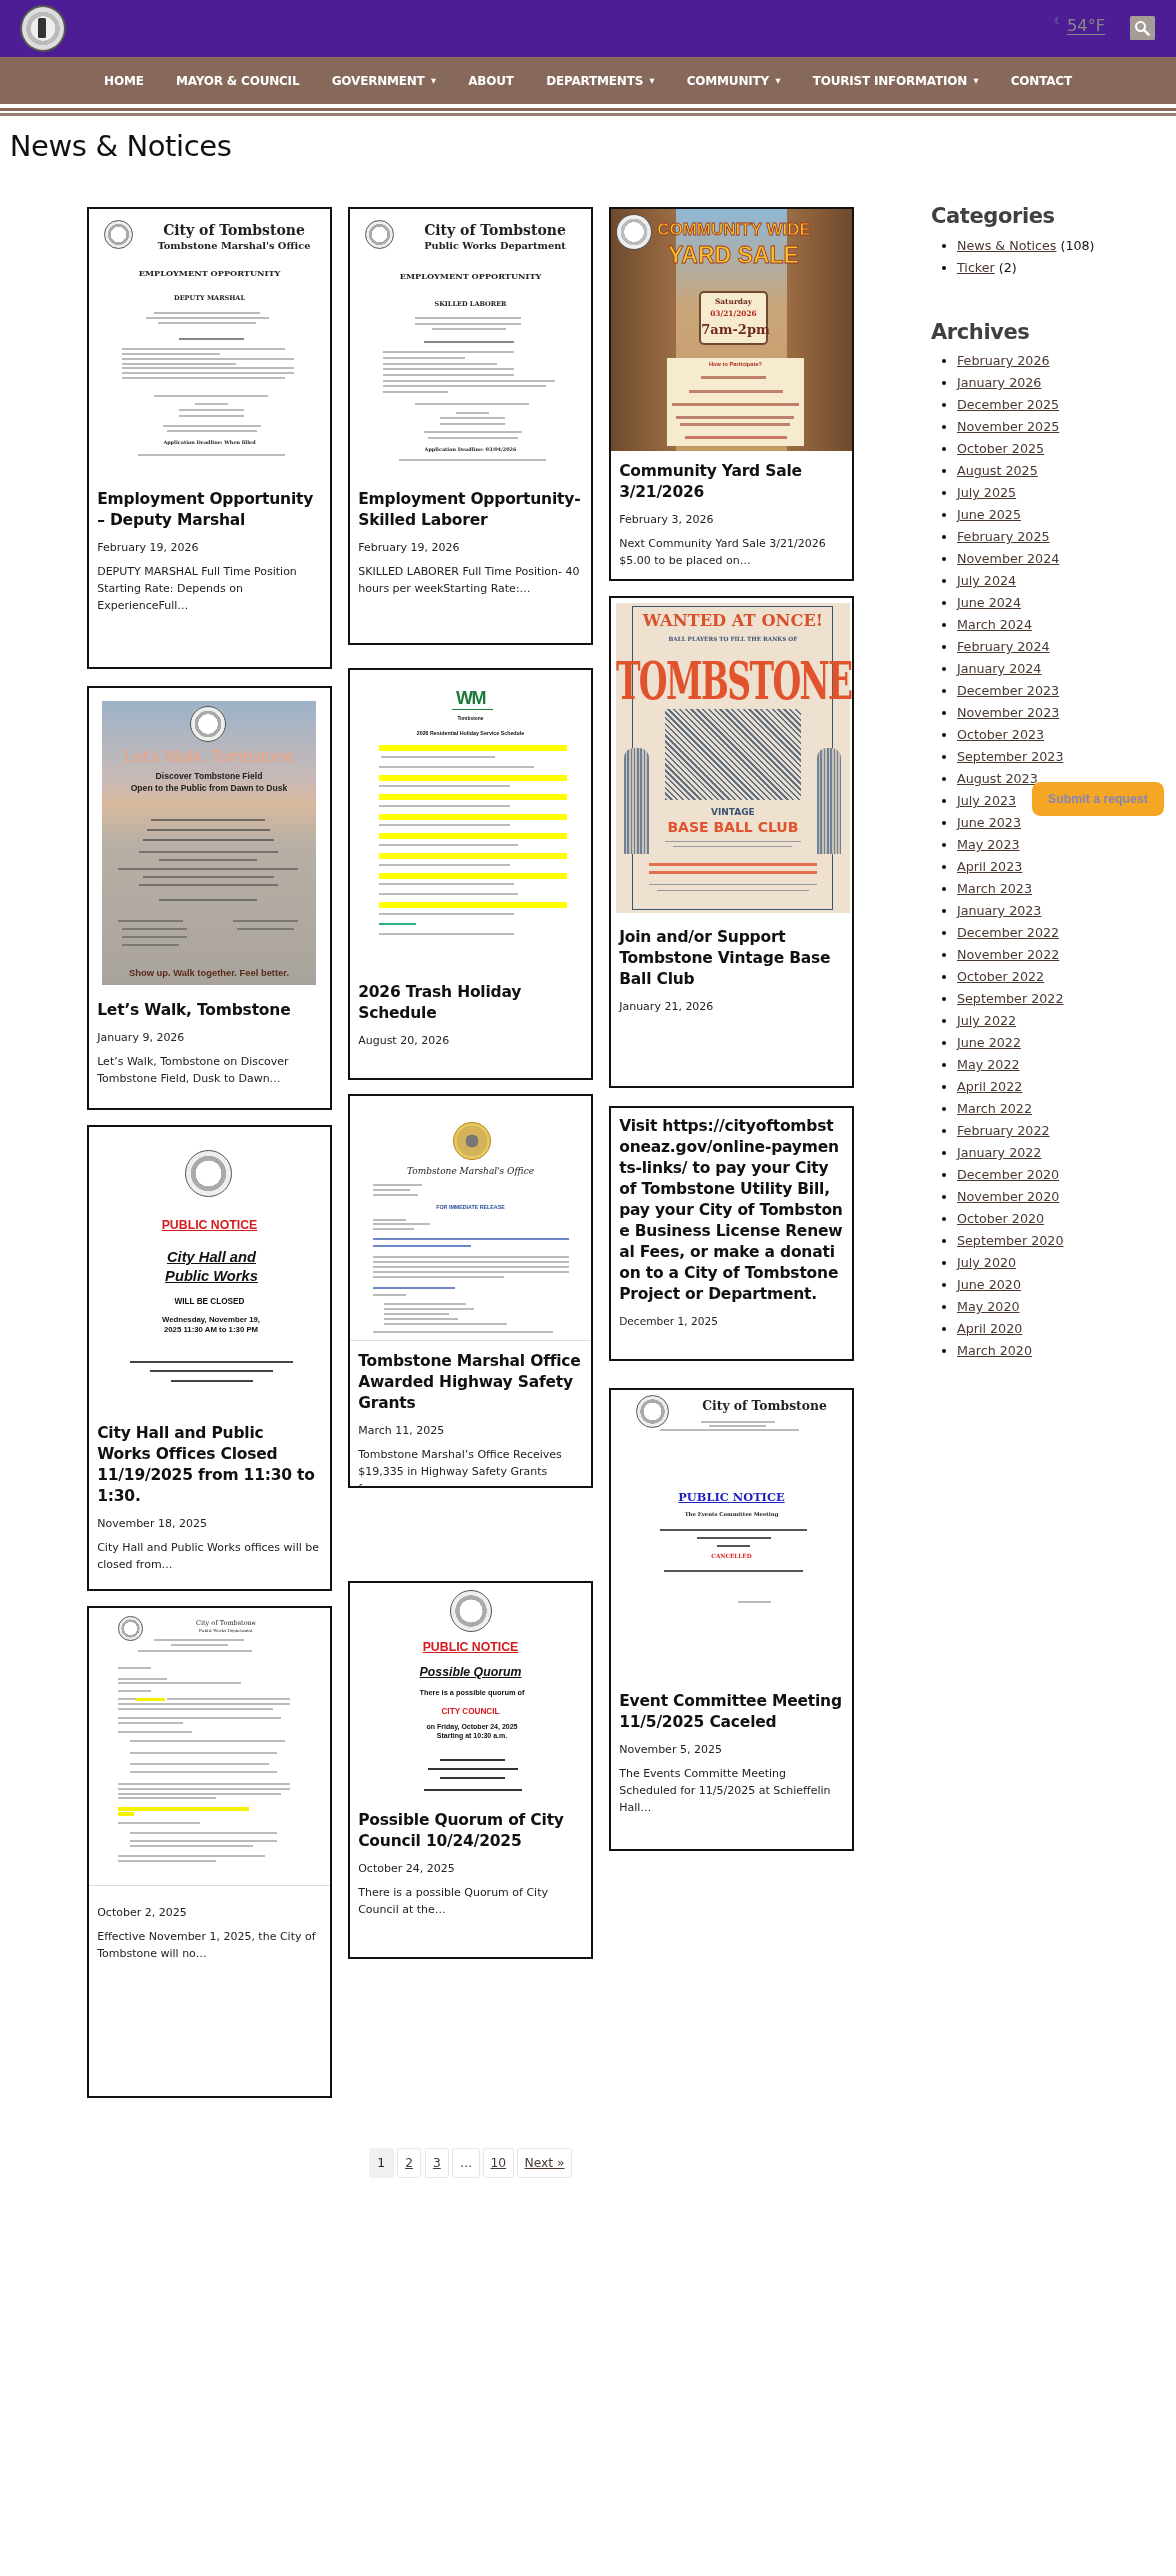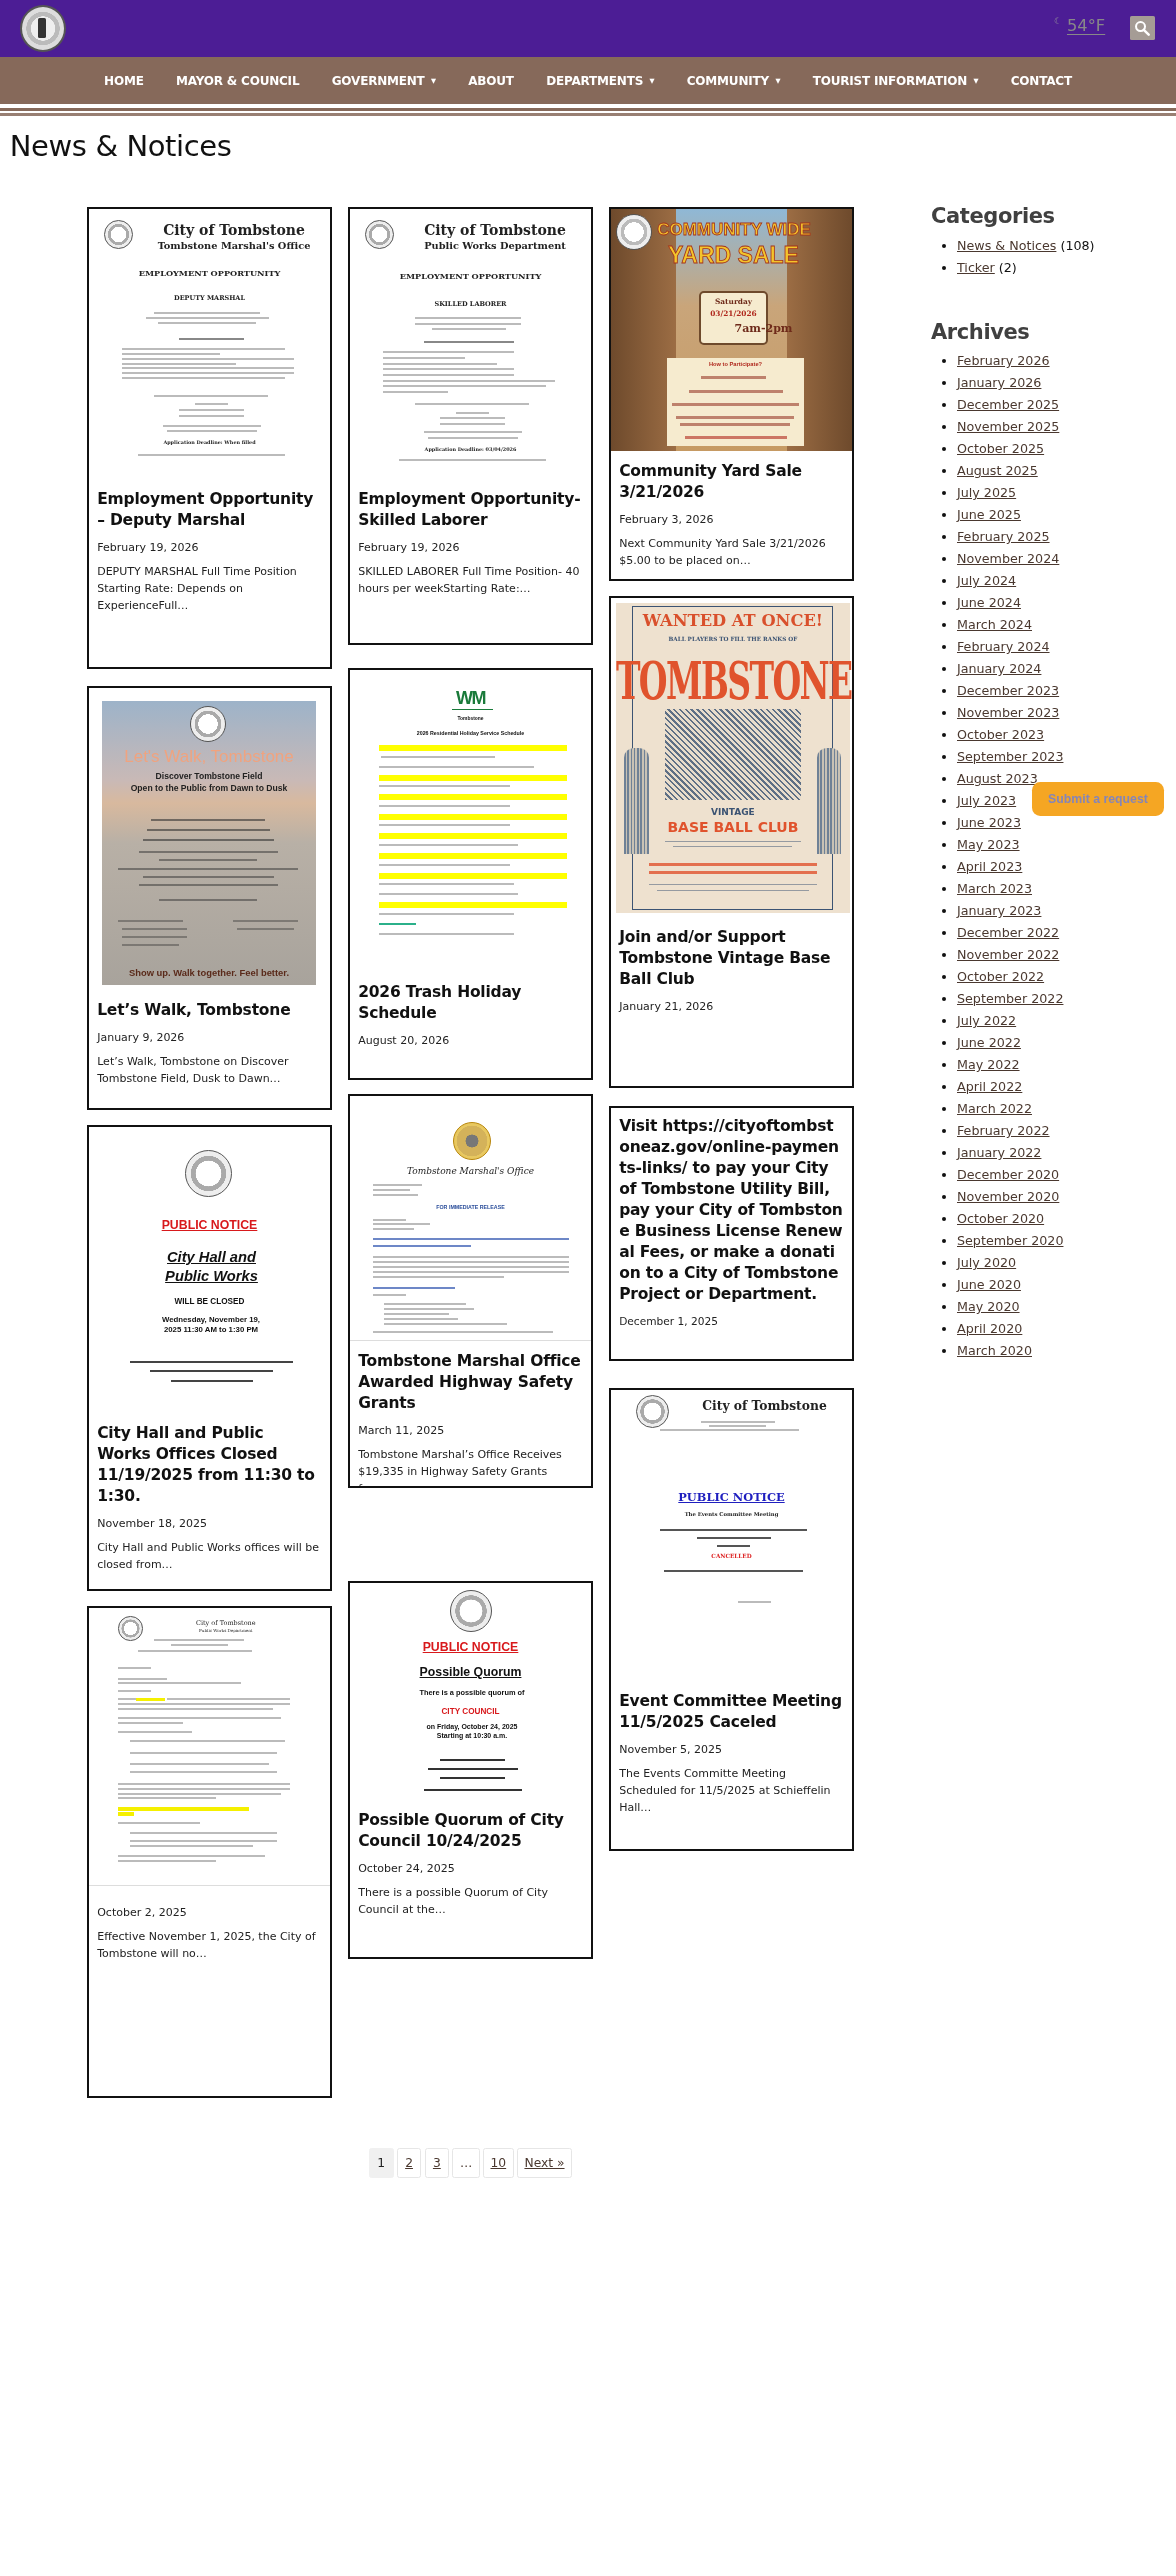--- a/index.html
+++ b/index.html
@@ -346,21 +346,21 @@
     <div class="date">March 11, 2025</div>
     <div class="excerpt">Tombstone Marshal’s Office Receives $19,335 in Highway Safety Grants from…</div>
   </div>
 </article>
 
 <article class="card" style="left:348px;top:1581px;height:378px;">
   <div class="thumb" style="height:217px;">
     <div class="doc">
       <div class="seal" style="left:100px;top:6.5px;width:42px;height:42px;"></div>
       <div class="ctr" style="top:57px;font-size:12.3px;color:#d8191c;text-decoration:underline;">PUBLIC NOTICE</div>
-      <div class="ctr" style="top:82px;font-size:12.3px;text-decoration:underline;">Possible Quorum</div>
+      <div class="ctr" style="top:82px;font-size:12.3px;font-style:italic;text-decoration:underline;">Possible Quorum</div>
       <div class="ctr" style="top:105px;left:65px;width:114px;font-size:7.4px;line-height:9px;">There is a possible quorum of</div>
       <div class="ctr" style="top:124px;font-size:8.2px;color:#d8191c;">CITY COUNCIL</div>
       <div class="ctr" style="top:139px;left:69px;width:106px;font-size:7px;line-height:9px;">on Friday, October 24, 2025 Starting at 10:30 a.m.</div>
       <div class="ln" style="left:90px;top:176px;width:65px;background:#333;"></div>
       <div class="ln" style="left:78px;top:185px;width:90px;background:#333;"></div>
       <div class="ln" style="left:90px;top:194px;width:65px;background:#333;"></div>
       <div class="ln" style="left:74px;top:206px;width:98px;background:#333;"></div>
     </div>
   </div>
   <div class="body">
@@ -373,21 +373,21 @@
 <article class="card" style="left:609px;top:207px;height:374px;">
   <div class="thumb" style="height:242px;background:linear-gradient(180deg,#8fb8d6 0%,#c9a57a 40%,#c69a63 100%);">
     <div style="position:absolute;left:0;top:0;width:65px;height:242px;background:linear-gradient(90deg,#6e4a2c,#9c6d44);"></div>
     <div style="position:absolute;right:0;top:0;width:65px;height:242px;background:linear-gradient(270deg,#6e4a2c,#9c6d44);"></div>
     <div class="seal" style="position:absolute;left:4.9px;top:4.9px;width:36px;height:36px;border-radius:50%;border:1.6px solid #555;background:radial-gradient(circle,#fff 0 40%,#bbb 41% 55%,#eee 56% 100%);"></div>
     <div style="position:absolute;left:33px;top:11.4px;width:180px;text-align:center;font-family:'Liberation Sans',sans-serif;font-weight:bold;font-size:17px;color:#f3c42b;-webkit-text-stroke:0.8px #a2311d;">COMMUNITY WIDE</div>
     <div style="position:absolute;left:49px;top:33px;width:147px;text-align:center;font-family:'Liberation Sans',sans-serif;font-weight:bold;font-size:23px;color:#f3c42b;-webkit-text-stroke:0.8px #a2311d;">YARD SALE</div>
     <div style="position:absolute;left:88px;top:82px;width:69px;height:54px;background:#f6ebcf;border:2.5px solid #6e4a2c;border-radius:4.9px;"></div>
     <div style="position:absolute;left:88px;top:88px;width:69px;text-align:center;font-family:'DejaVu Serif',serif;font-weight:bold;font-size:7.4px;color:#6e2a1a;">Saturday</div>
     <div style="position:absolute;left:88px;top:100px;width:69px;text-align:center;font-family:'DejaVu Serif',serif;font-weight:bold;font-size:7.4px;color:#b0281d;">03/21/2026</div>
-    <div style="position:absolute;left:88px;top:113px;width:73px;text-align:center;font-family:'DejaVu Serif',serif;font-weight:bold;font-size:11px;color:#6e2a1a;margin-left:28px;">7am-2pm</div>
+    <div style="position:absolute;left:88px;top:113px;width:73px;text-align:center;font-family:'DejaVu Serif',serif;font-weight:bold;font-size:13px;color:#6e2a1a;">7am-2pm</div>
     <div style="position:absolute;left:56px;top:149px;width:137px;height:88px;background:#f6ebcf;"></div>
     <div style="position:absolute;left:56px;top:152px;width:137px;text-align:center;font-family:'Liberation Sans',sans-serif;font-weight:bold;font-size:5.7px;color:#b0281d;">How to Participate?</div>
     <div class="ln" style="position:absolute;left:90px;top:167px;width:65px;height:2.5px;background:#9a3a2a;opacity:.6;"></div>
     <div class="ln" style="position:absolute;left:78px;top:181px;width:94px;height:2.5px;background:#9a3a2a;opacity:.6;"></div>
     <div class="ln" style="position:absolute;left:61px;top:194px;width:127px;height:2.5px;background:#9a3a2a;opacity:.6;"></div>
     <div class="ln" style="position:absolute;left:65px;top:207px;width:118px;height:2.5px;background:#9a3a2a;opacity:.6;"></div>
     <div class="ln" style="position:absolute;left:69px;top:214px;width:110px;height:2.5px;background:#9a3a2a;opacity:.6;"></div>
     <div class="ln" style="position:absolute;left:74px;top:227px;width:102px;height:2.5px;background:#b0281d;opacity:.6;"></div>
   </div>
   <div class="body">

